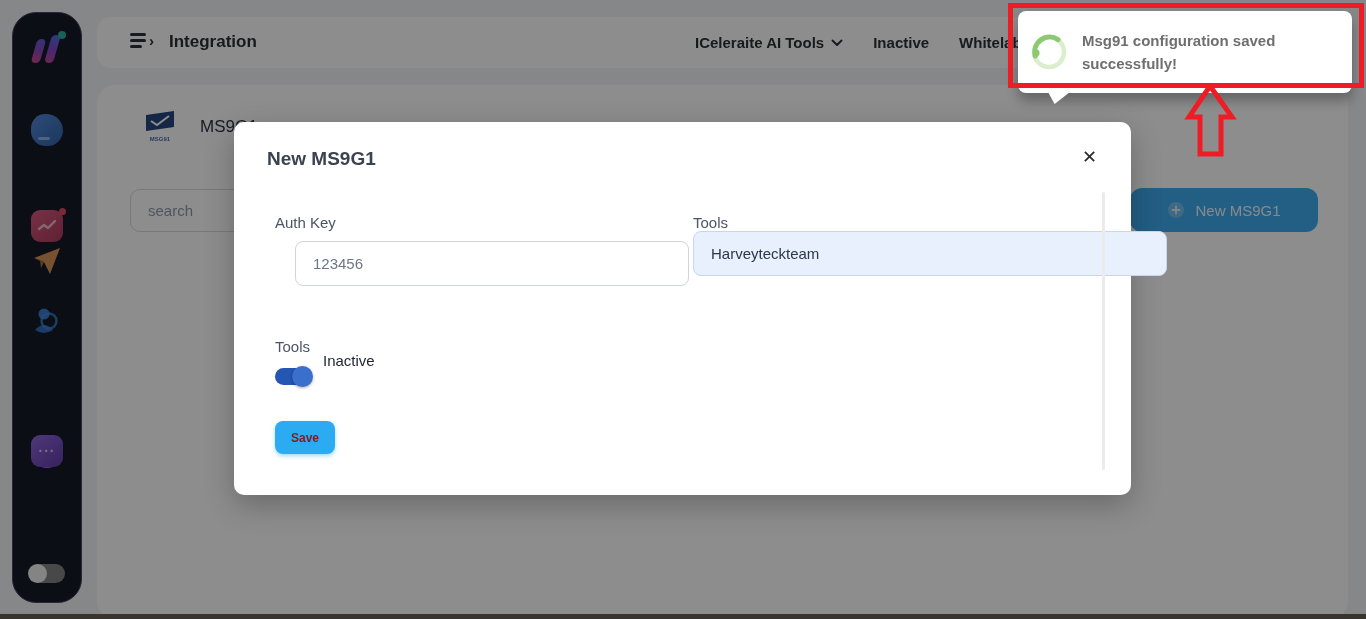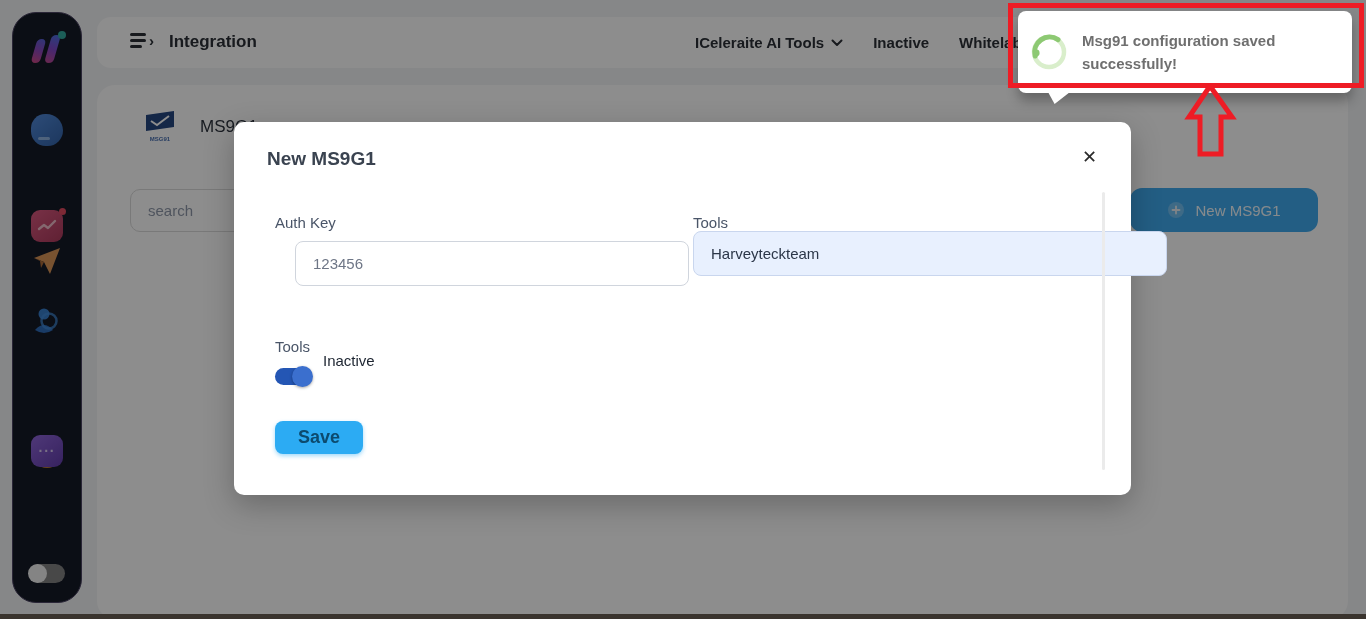--- a/index.html
+++ b/index.html
@@ -66,22 +66,22 @@
   .modal-close { position:absolute; right:34px; top:26px; font-size:18px; color:#2b2b2b; cursor:pointer; line-height:1; }
   .field-label { position:absolute; font-size:15px; color:#4a5568; }
   .f-input { position:absolute; height:45px; border-radius:8px; border:1px solid #d0d5dd; background:#fff;
     padding:0 17px; font-size:15px; color:#6e7686; font-family:"Liberation Sans",sans-serif; outline:none; }
   .f-input.filled-blue { background:#e8f0fe; border-color:#c9d6ee; color:#2b3648; }
   .switch { position:absolute; left:41px; top:245px; width:38px; height:19px; cursor:pointer; }
   .switch-track { position:absolute; left:0; top:1px; width:36px; height:17px; border-radius:9px; background:#2456b4; }
   .switch-knob { position:absolute; left:17px; top:-1px; width:21px; height:21px; border-radius:50%;
     background:#3b6fce; box-shadow:0 1px 3px rgba(0,0,0,0.35); }
   .switch-value { position:absolute; left:89px; top:230px; font-size:15px; color:#1c2430; }
-  .save-btn { position:absolute; left:41px; top:299px; width:88px; height:33px; border:none; cursor:pointer;
-    border-radius:8px; background:#2cabf3; color:#0c4a6e; font-size:18px; font-weight:700;
+  .save-btn { position:absolute; left:41px; top:299px; width:60px; height:33px; border:none; cursor:pointer;
+    border-radius:8px; background:#2cabf3; color:#7f1d1d; font-size:12px; font-weight:700;
     font-family:"Liberation Sans",sans-serif; box-shadow:0 2px 4px rgba(44,171,243,0.45); }
   .modal-scrollbar { position:absolute; right:26px; top:70px; width:3px; height:278px; background:#ebebeb; border-radius:2px; }
 
   
   .toast { position:absolute; left:1018px; top:11px; width:334px; height:82px; background:#ffffff;
     border-radius:8px; z-index:65; box-shadow:0 8px 12px rgba(0,0,0,0.28);
     display:flex; align-items:center; padding:0 12px 0 10px; gap:12px; }
   .toast-tail { position:absolute; left:30px; bottom:-11px; width:22px; height:12px; background:#ffffff;
     clip-path:polygon(0 0,100% 0,30% 100%); }
   .toast-msg { font-size:15px; font-weight:700; color:#6f6f6f; line-height:1.55; width:240px; }

